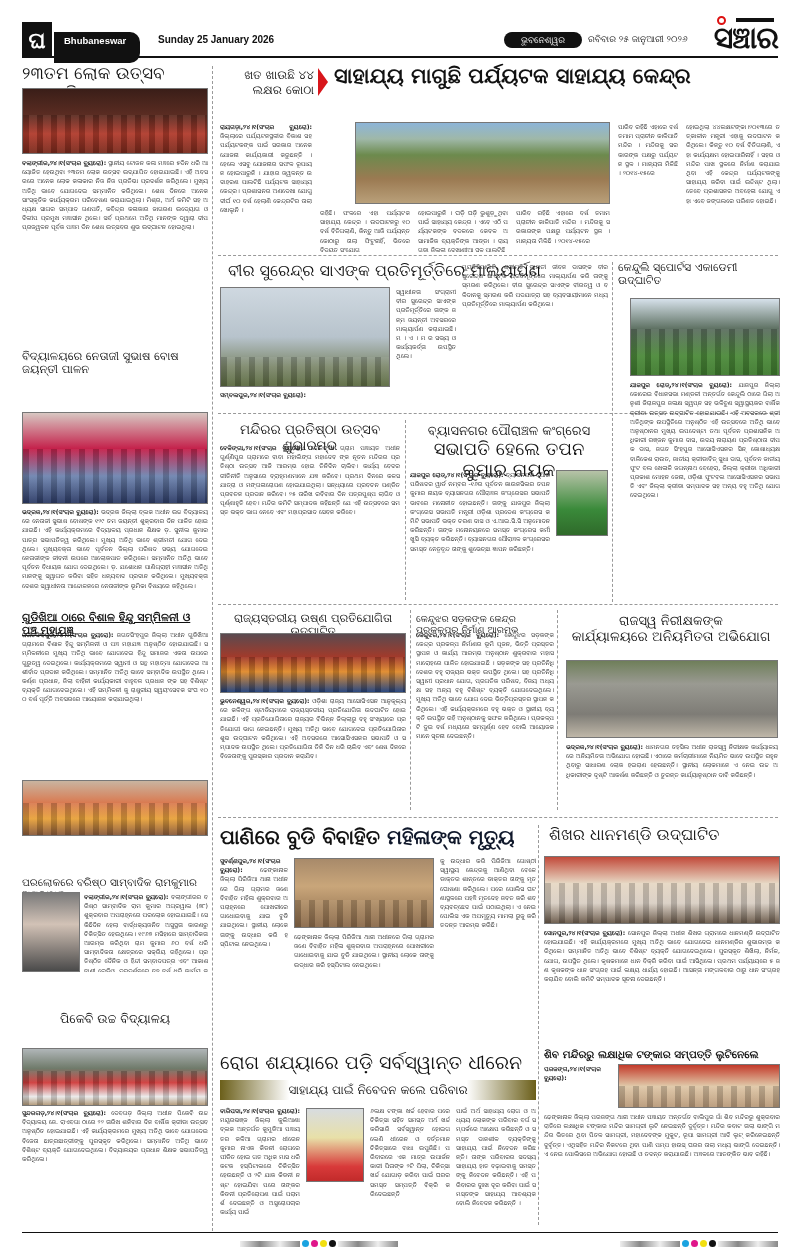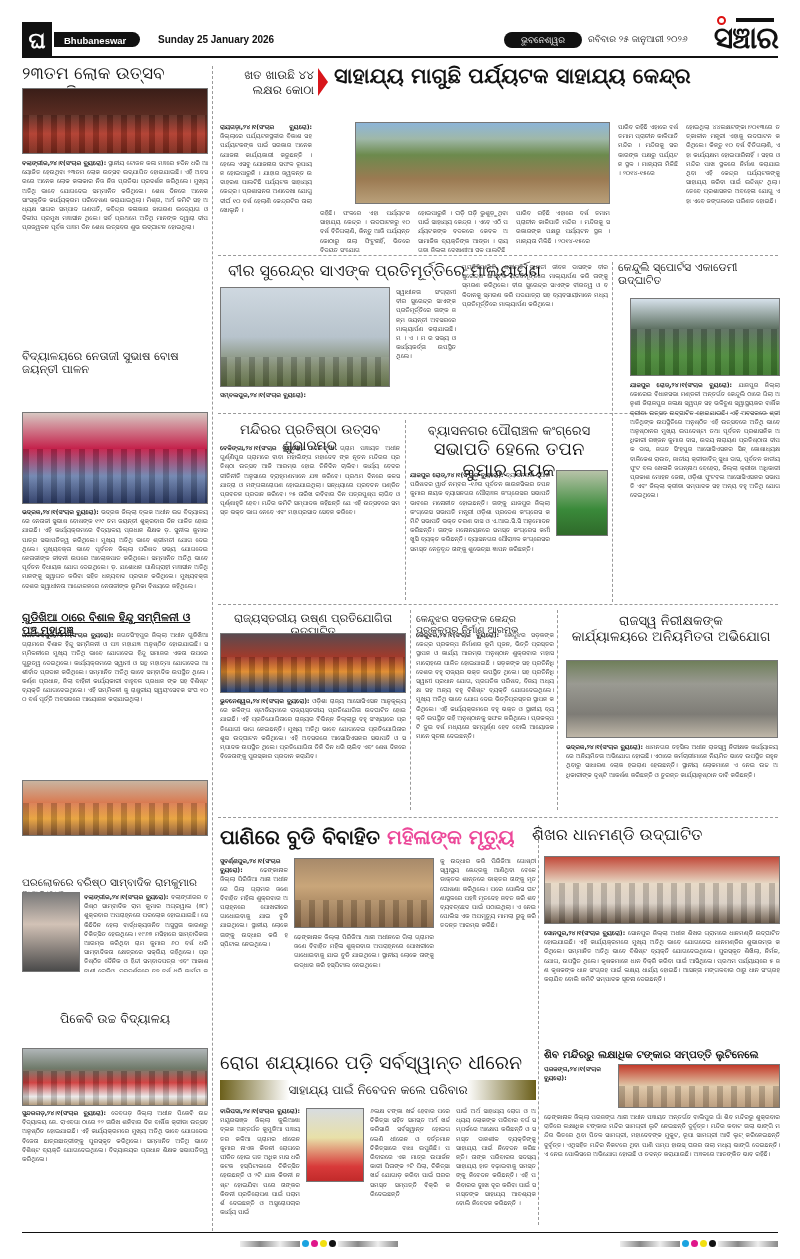--- a/index.html
+++ b/index.html
@@ -2,38 +2,38 @@
 <html><head>
 <meta charset="utf-8">
 <style>
   * { box-sizing: border-box; margin: 0; padding: 0; }
   html, body { width: 800px; height: 1259px; background: #ffffff; overflow: hidden; }
   body { font-family: "DejaVu Sans", sans-serif; color: #111; position: relative; }
 
   
   .masthead { position: absolute; left: 22px; right: 22px; top: 22px; height: 36px; border-bottom: 2px solid #111; }
   .page-letter { position: absolute; left: 0; top: 0; width: 30px; height: 36px; background: #111; color: #fff; font-size: 22px; font-weight: bold; text-align: center; line-height: 38px; }
-  .city-pill { position: absolute; left: 32px; top: 10px; height: 15px; padding: 0 14px 0 10px; background: #111; color: #fff; font-size: 9.5px; font-weight: bold; line-height: 17px; border-radius: 0 10px 10px 0; font-family: "Liberation Sans", sans-serif; }
+  .city-pill { position: absolute; left: 32px; top: 10px; height: 31px; padding: 0 14px 0 10px; background: #111; color: #fff; font-size: 9.5px; font-weight: bold; line-height: 17px; border-radius: 0 10px 10px 0; font-family: "Liberation Sans", sans-serif; }
   .date-en { position: absolute; left: 136px; top: 12px; font-size: 10px; font-weight: bold; font-family: "Liberation Sans", sans-serif; }
   .city-pill-od { position: absolute; left: 482px; top: 10px; height: 16px; width: 78px; background: #111; color: #fff; font-size: 9px; line-height: 16px; text-align: center; border-radius: 9px; }
   .date-od { position: absolute; left: 566px; top: 12px; font-size: 9px; }
   .logo { position: absolute; right: 0; top: -6px; width: 70px; height: 44px; }
   .logo-text { position: absolute; right: 0; top: 4px; font-size: 30px; font-weight: bold; letter-spacing: -1px; font-family: "DejaVu Serif", serif; }
   .logo-dot { position: absolute; right: 52px; top: 0px; width: 9px; height: 9px; border: 2px solid #d11; border-radius: 50%; }
   .logo-bar { position: absolute; right: 4px; top: 2px; width: 38px; height: 4px; background: #111; }
 
   
   .vrule { position: absolute; border-left: 1px dashed #999; }
   .hrule { position: absolute; border-top: 1px dashed #999; }
 
   
   .story { position: absolute; }
   .hl { font-weight: normal; line-height: 1.15; color: #111; }
   .hl-big { font-size: 24px; font-weight: bold; }
-  .red { color: #ec4899; }
+  .red { color: #0f172a; }
   .photo { position: absolute; overflow: hidden; border: 1px solid #777; }
   .body-text { position: absolute; font-size: 6.2px; line-height: 9.2px; color: #222; text-align: justify; overflow: hidden; word-break: break-all; }
   .dateline { font-weight: bold; }
 
   
   .ph-stage { background: linear-gradient(180deg,#3a1e18 0%,#5a2c22 40%,#b13b2c 70%,#7a2a1d 100%); }
   .ph-hill { background: linear-gradient(180deg,#8db5d8 0%,#9fb8a8 20%,#6c8a4d 40%,#9b7a52 70%,#b9a07a 100%); }
   .ph-statue { background: linear-gradient(180deg,#cfd8e0 0%,#b7c3cc 50%,#7f8a6e 80%,#5b6a40 100%); }
   .ph-field { background: linear-gradient(180deg,#d6e1ea 0%,#5c6f60 40%,#4c8a3a 75%,#3e7a2e 100%); }
   .ph-bust { background: linear-gradient(180deg,#d8c7c2 0%,#c4204a 40%,#6f85b0 70%,#2c3b66 100%); }
@@ -236,21 +236,21 @@
 <div class="body-text" style="left:220px; top:856px; width:68px; height:176px;">
   <span class="dateline">ସୁବର୍ଣ୍ଣପୁର,୨୪।୧(ସଂଚାର ବ୍ୟୁରୋ):</span>
   <span>ଢେଙ୍କାନାଳ ଜିଲ୍ଲା ପିରିଜିଆ ଥାନା ଅଧୀନରେ ଗିଲା ଗ୍ରାମର ଜଣେ ବିବାହିତ ମହିଳା ଶୁକ୍ରବାର ଅପରାହ୍ନରେ ପୋଖରୀରେ ଗାଧୋଇବାକୁ ଯାଇ ବୁଡି ଯାଇଥିଲେ। ସ୍ଥାନୀୟ ଲୋକେ ତାଙ୍କୁ ଉଦ୍ଧାର କରି ହସ୍ପିଟାଲ ନେଇଥିଲେ।</span>
 </div>
 <div class="photo ph-dig" style="left:294px; top:858px; width:140px; height:70px;">
     <div class="people" style="height:40%"></div>
   </div>
 <div class="body-text" style="left:294px; top:932px; width:140px; height:100px;"><span>ଢେଙ୍କାନାଳ ଜିଲ୍ଲା ପିରିଜିଆ ଥାନା ଅଧୀନରେ ଗିଲା ଗ୍ରାମର ଜଣେ ବିବାହିତ ମହିଳା ଶୁକ୍ରବାର ଅପରାହ୍ନରେ ପୋଖରୀରେ ଗାଧୋଇବାକୁ ଯାଇ ବୁଡି ଯାଇଥିଲେ। ସ୍ଥାନୀୟ ଲୋକେ ତାଙ୍କୁ ଉଦ୍ଧାର କରି ହସ୍ପିଟାଲ ନେଇଥିଲେ।</span></div>
 <div class="body-text" style="left:440px; top:856px; width:96px; height:176px;"><span>କୁ ଉଦ୍ଧାର କରି ପିରିଜିଆ ଗୋଷ୍ଠୀ ସ୍ୱାସ୍ଥ୍ୟ କେନ୍ଦ୍ରକୁ ଆଣିଥିବା ବେଳେ ଡାକ୍ତର ଶାନ୍ତରେ ଡାକ୍ତର ତାଙ୍କୁ ମୃତ ଘୋଷଣା କରିଥିଲେ। ପରେ ପୋଲିସ ଘଟଣାସ୍ଥଳରେ ପହଞ୍ଚି ମୃତଦେହ ଜବତ କରି ଶବ ବ୍ୟବଚ୍ଛେଦ ପାଇଁ ପଠାଇଥିଲା। ଏ ନେଇ ପୋଲିସ ଏକ ଅପମୃତ୍ୟୁ ମାମଲା ରୁଜୁ କରି ତଦନ୍ତ ଆରମ୍ଭ କରିଛି।</span></div>
 
-<div class="story" style="left:532px; top:826px; width:236px;">
+<div class="story" style="left:549px; top:826px; width:236px;">
   <div class="hl" style="font-size:16px;">ଶିଖର ଧାନମଣ୍ଡି ଉଦ୍‌ଘାଟିତ</div>
 </div>
 <div class="photo ph-mandi" style="left:544px; top:856px; width:236px; height:68px;">
     <div class="people"></div>
   </div>
 <div class="body-text" style="left:544px; top:928px; width:236px; height:110px;">
   <span class="dateline">ସୋନପୁର,୨୪।୧(ସଂଚାର ବ୍ୟୁରୋ):</span>
   <span>ସୋନପୁର ଜିଲ୍ଲା ଅଧୀନ ଶିଖର ଗ୍ରାମରେ ଧାନମଣ୍ଡି ଉଦ୍‌ଘାଟିତ ହୋଇଯାଇଛି। ଏହି କାର୍ଯ୍ୟକ୍ରମରେ ମୁଖ୍ୟ ଅତିଥି ଭାବେ ଯୋଗଦେଇ ଧାନମଣ୍ଡିର ଶୁଭାରମ୍ଭ କରିଥିଲେ। ସମ୍ମାନିତ ଅତିଥି ଭାବେ ବିଶିଷ୍ଟ ବ୍ୟକ୍ତି ଯୋଗଦେଇଥିଲେ। ପୁରସ୍କୃତ ଶିଖିଲା, ନିର୍ମଳ, ଯୋଗ, ଉପସ୍ଥିତ ଥିଲେ। କୃଷକମାନେ ଧାନ ବିକ୍ରି କରିବା ପାଇଁ ଆସିଥିଲେ। ପ୍ରଥମ ପର୍ଯ୍ୟାୟରେ ୫ ଜଣ କୃଷକଙ୍କ ଧାନ ସଂଗ୍ରହ ପାଇଁ ଲକ୍ଷ୍ୟ ଧାର୍ଯ୍ୟ ହୋଇଛି। ଆସନ୍ତା ମଙ୍ଗଳବାର ଠାରୁ ଧାନ ସଂଗ୍ରହ କରାଯିବ ବୋଲି କମିଟି ସମ୍ପାଦକ ସୂଚନା ଦେଇଛନ୍ତି।</span>
 </div>
 

